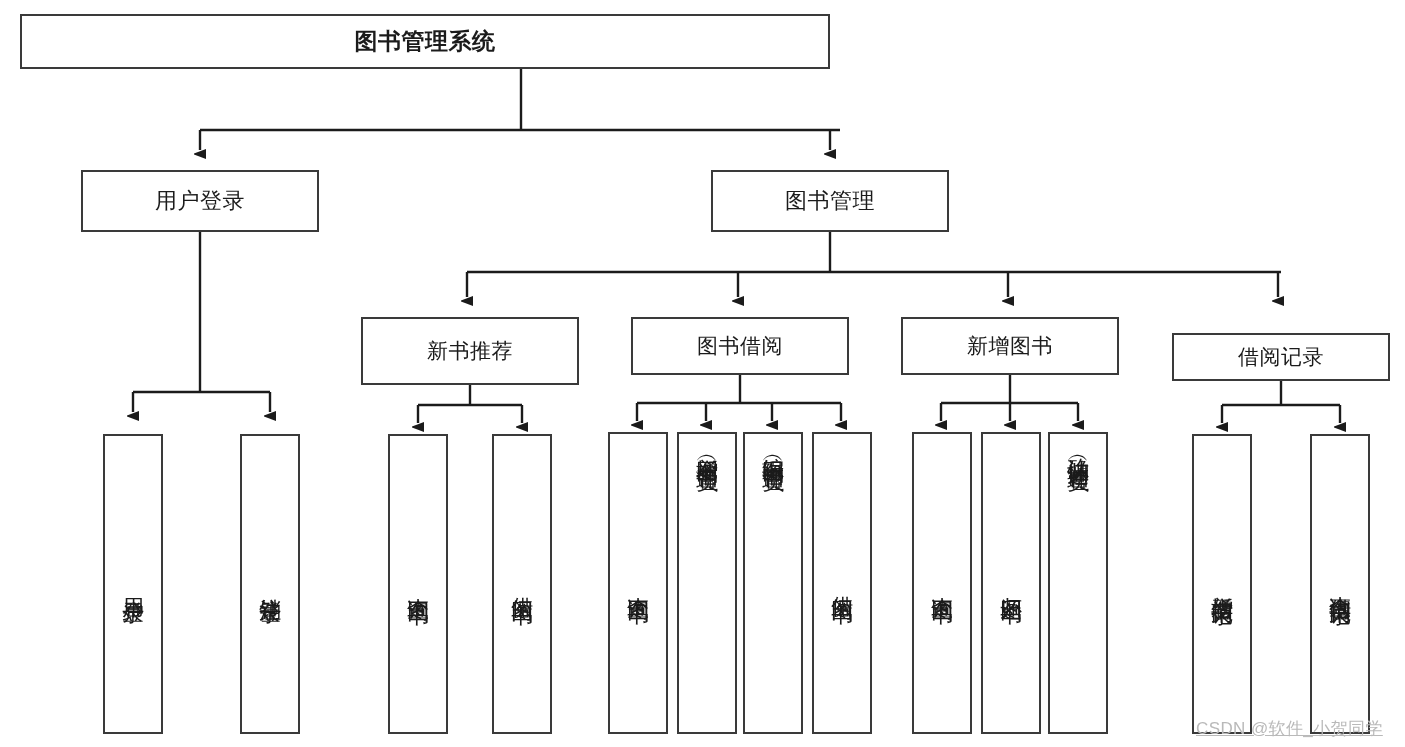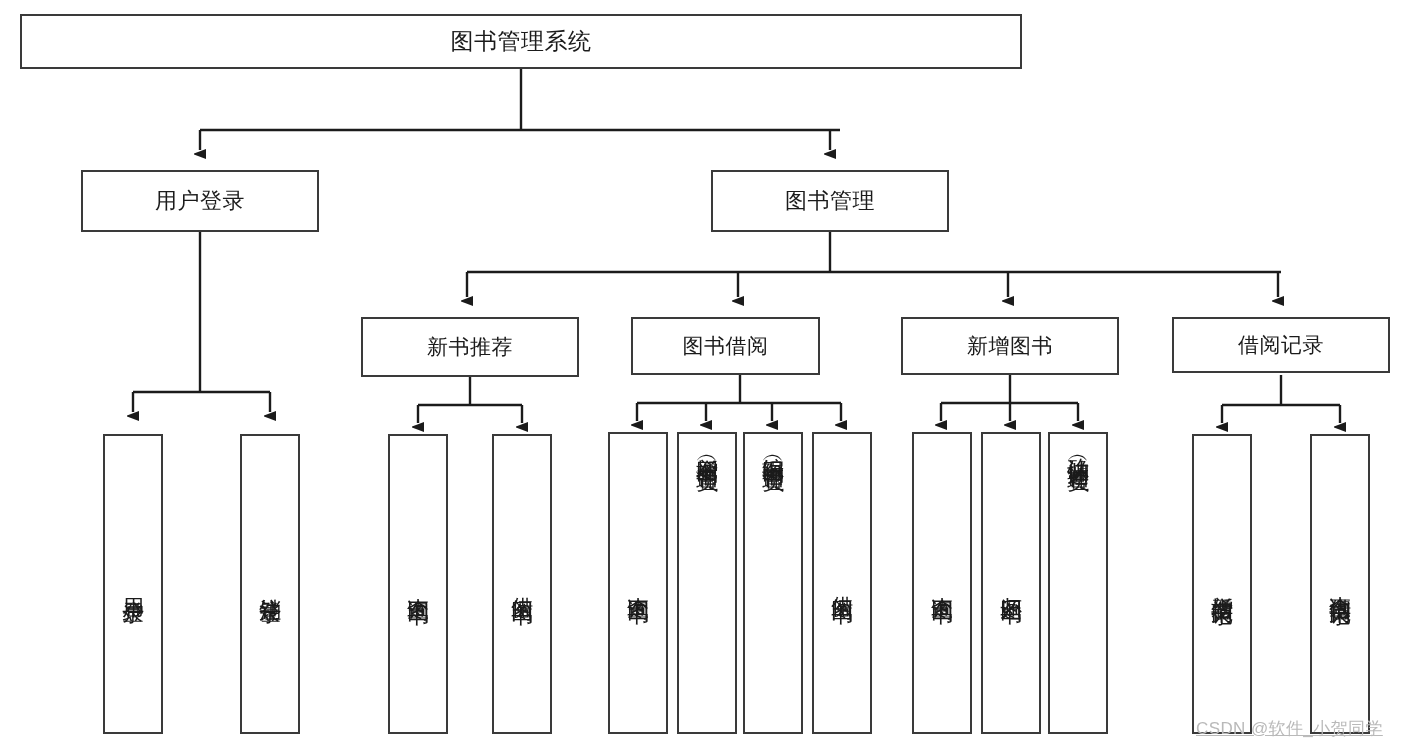--- a/index.html
+++ b/index.html
@@ -113,41 +113,41 @@
       <path d="M1010,403 L1010,421" marker-end="url(#arrow)"></path>
       <path d="M1078,403 L1078,421" marker-end="url(#arrow)"></path>
 
       <path d="M1281,375 L1281,405"></path>
       <path d="M1222,405 L1340,405"></path>
       <path d="M1222,405 L1222,423" marker-end="url(#arrow)"></path>
       <path d="M1340,405 L1340,423" marker-end="url(#arrow)"></path>
     </g>
   </svg>
 
-  <div class="node lvl0" style="left:20px; top:14px; width:1002px; height:55px;">
+  <div class="node lvl0" style="left:20px; top:14px; width:810px; height:55px;font-weight:bold;">
     <span class="node-label">图书管理系统</span>
   </div>
 
   <div class="node lvl1" style="left:81px; top:170px; width:238px; height:62px;">
     <span class="node-label">用户登录</span>
   </div>
   <div class="node lvl1" style="left:711px; top:170px; width:238px; height:62px;align-items:center;">
     <span class="node-label">图书管理</span>
   </div>
 
-  <div class="node lvl2" style="left:361px; top:317px; width:218px; height:60px;">
+  <div class="node lvl2" style="left:361px; top:317px; width:218px; height:68px;">
     <span class="node-label">新书推荐</span>
   </div>
-  <div class="node lvl2" style="left:631px; top:317px; width:189px; height:58px;">
+  <div class="node lvl2" style="left:631px; top:317px; width:218px; height:58px;">
     <span class="node-label">图书借阅</span>
   </div>
   <div class="node lvl2" style="left:901px; top:317px; width:218px; height:58px;">
     <span class="node-label">新增图书</span>
   </div>
-  <div class="node lvl2" style="left:1172px; top:317px; width:218px; height:56px;align-items:center;">
+  <div class="node lvl2" style="left:1172px; top:333px; width:218px; height:48px;align-items:center;">
     <span class="node-label">借阅记录</span>
   </div>
 
   <div class="node leaf" style="left:103px; top:434px; width:60px; height:300px; align-items:center; padding-top:0;">
     <span class="node-label">用户登录</span>
   </div>
   <div class="node leaf" style="left:240px; top:434px; width:60px; height:300px; align-items:center; padding-top:0;">
     <span class="node-label">注销登录</span>
   </div>
 

